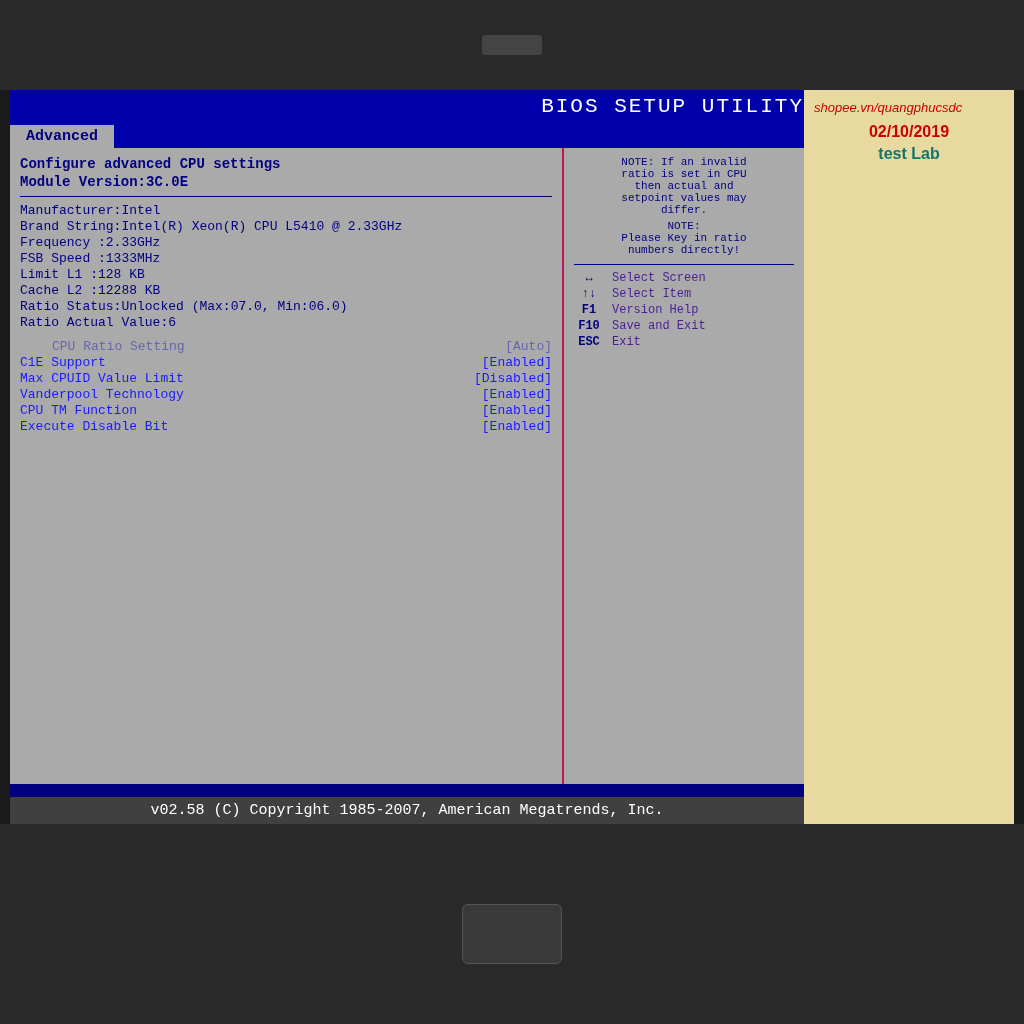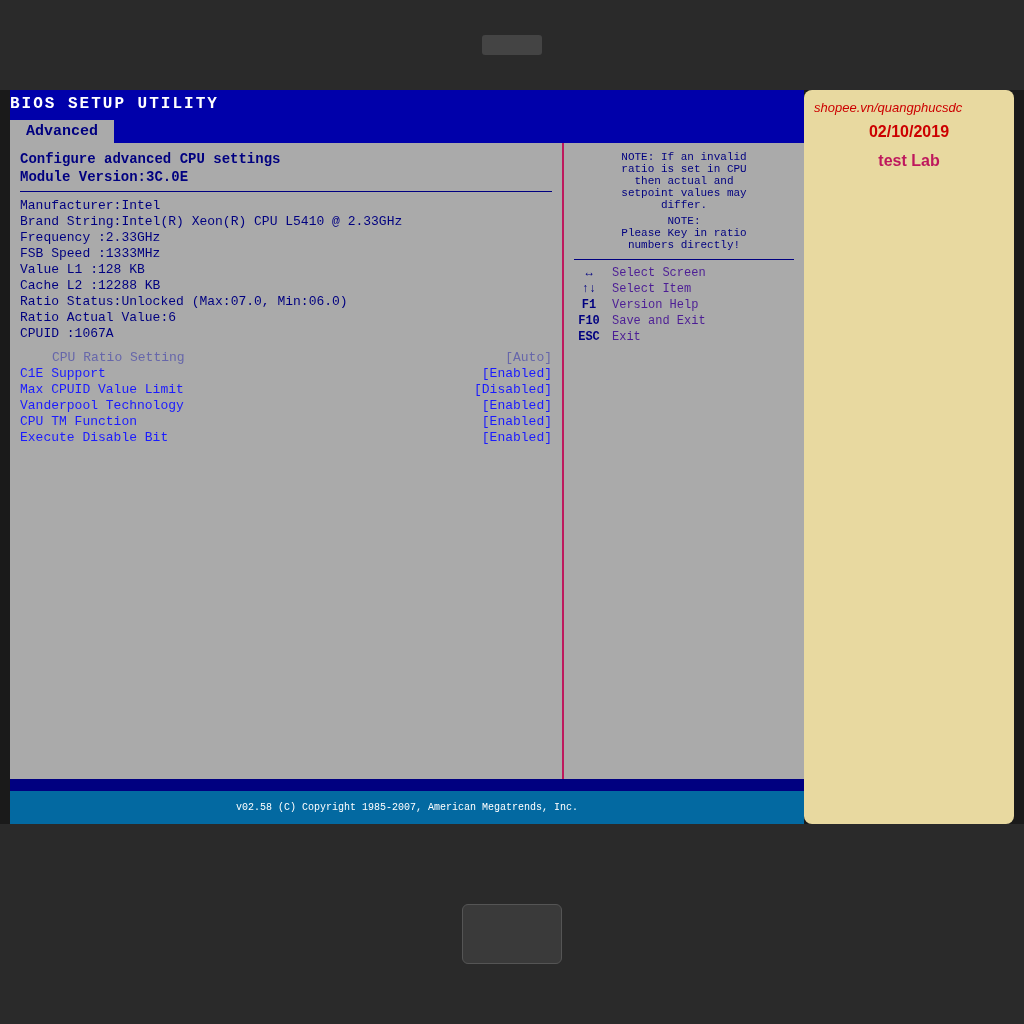--- a/index.html
+++ b/index.html
@@ -33,54 +33,53 @@
     
     .note-paper {
       position: absolute;
       top: 90px;
       right: 10px;
       width: 210px;
       bottom: 200px;
       background: #e8d9a0;
       padding: 10px;
       font-family: sans-serif;
-      border-radius: 8px;
     }
 
     .note-url {
       color: #cc0000;
       font-size: 13px;
       font-style: italic;
       margin-bottom: 8px;
     }
 
     .note-date {
       color: #cc0000;
       font-size: 16px;
       font-weight: bold;
       text-align: center;
-      margin-bottom: 11px;
+      margin-bottom: 4px;
     }
 
     .note-label {
-      color: #be185d;
+      color: #0f766e;
       font-size: 16px;
       font-weight: bold;
       text-align: center;
       margin-bottom: 10px;
     }
 
     
     .bios-titlebar {
       background: #0000aa;
       color: #fff;
-      text-align: left;
+      text-align: right;
       padding: 5px 0;
-      font-size: 16px;
-      font-weight: bold;
+      font-size: 21px;
+      font-weight: normal;
       letter-spacing: 2px;
       font-family: 'Courier New', monospace;
     }
 
     
     .bios-tabbar {
       background: #0000aa;
       padding: 2px 0 0 0;
     }
 
@@ -119,25 +118,25 @@
       background: #aaaaaa;
       color: #000080;
       padding: 8px 10px;
       font-family: 'Courier New', monospace;
       font-size: 12px;
       text-align: center;
     }
 
     
     .bios-bottombar {
-      background: #0369a1;
+      background: #404040;
       color: #fff;
       text-align: center;
-      padding: 11px 0;
-      font-size: 10px;
+      padding: 5px 0;
+      font-size: 15px;
       font-family: 'Courier New', monospace;
       position: absolute;
       bottom: 0;
       left: 0;
       right: 0;
     }
 
     .bios-heading {
       font-weight: bold;
       font-size: 14px;
@@ -263,25 +262,24 @@
 
         <div class="bios-heading">Configure advanced CPU  settings</div>
         <div class="bios-heading">Module Version:3C.0E</div>
 
         <hr class="bios-divider">
 
         <div class="bios-info-row">Manufacturer:Intel</div>
         <div class="bios-info-row">Brand String:Intel(R)  Xeon(R)  CPU  L5410  @  2.33GHz</div>
         <div class="bios-info-row">Frequency      :2.33GHz</div>
         <div class="bios-info-row">FSB Speed      :1333MHz</div>
-        <div class="bios-info-row">Value L1       :128  KB</div>
+        <div class="bios-info-row">Limit L1       :128  KB</div>
         <div class="bios-info-row">Cache L2       :12288  KB</div>
         <div class="bios-info-row">Ratio Status:Unlocked  (Max:07.0,  Min:06.0)</div>
         <div class="bios-info-row">Ratio Actual Value:6</div>
-        <div class="bios-info-row">CPUID          :1067A</div>
 
         <div style="height:8px"></div>
 
         <div class="bios-settings-row">
           <span class="dimmed">CPU Ratio Setting</span>
           <span class="dimmed">[Auto]</span>
         </div>
 
         <div id="settings-container">
             <div class="bios-settings-row">

